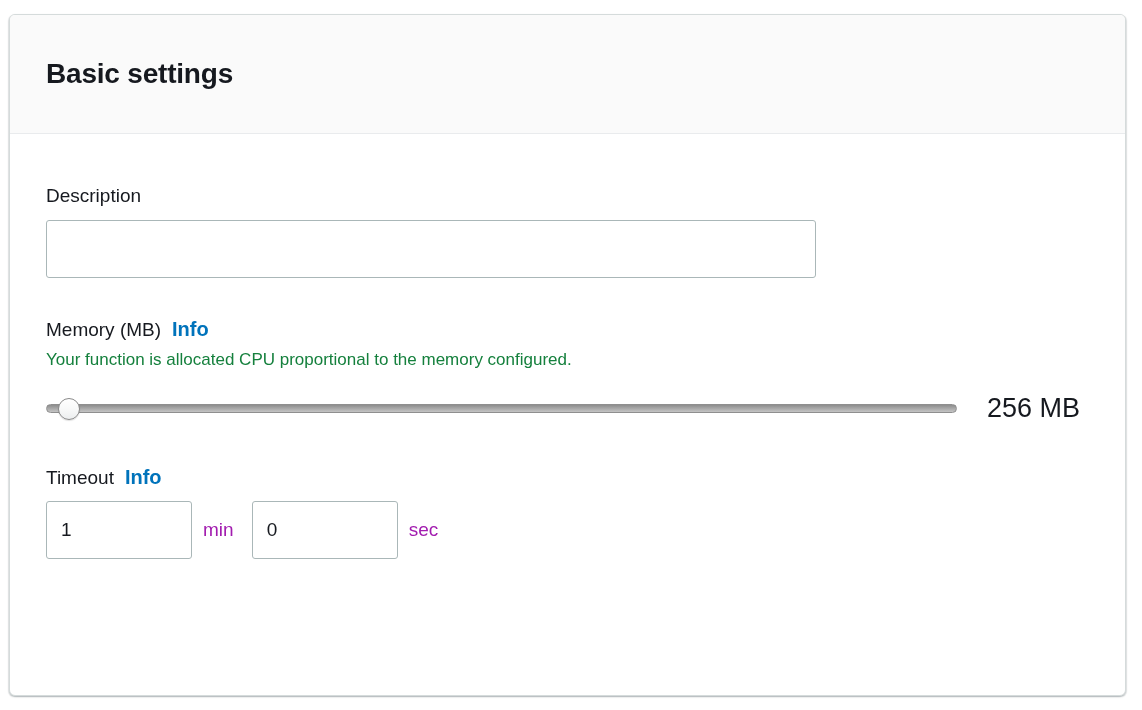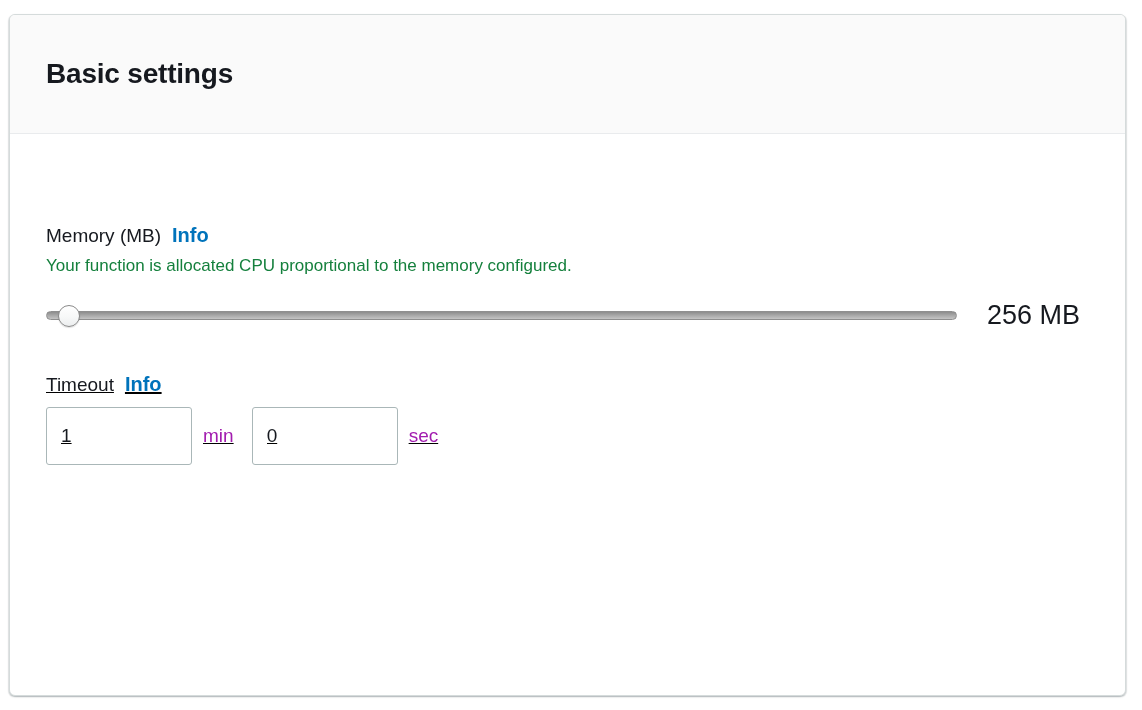--- a/index.html
+++ b/index.html
@@ -168,21 +168,21 @@
 
   .memory-value {
     font-size: 27px;
     font-weight: 400;
     color: #16191f;
     margin-left: 30px;
     white-space: nowrap;
   }
 
   
-  .timeout-group { margin-top: 42px; text-decoration: underline; }
+  .timeout-group { margin-top: 42px; }
 
   .timeout-row {
     display: flex;
     align-items: center;
     margin-top: 11px;
   }
 
   .timeout-input { width: 146px; }
 
   .unit-label {
@@ -199,20 +199,26 @@
 <div class="page">
 
   <div class="card">
 
     <div class="card-header">
       <h1 class="card-title">Basic settings</h1>
     </div>
 
     <div class="card-body">
 
+      <div class="form-group">
+        <label class="field-label" for="description-input">
+          <span>Description</span>
+        </label>
+        <input class="text-input" id="description-input" type="text" value="" style="">
+      </div>
 
       <div class="form-group" style="margin-top:40px;">
         <div class="field-label">
           <span>Memory (MB)</span>
           <a class="info-link" href="#">Info</a>
         </div>
         <div class="field-desc">Your function is allocated CPU proportional to the memory configured.</div>
 
         <div class="memory-row">
           <div class="slider-wrap">

